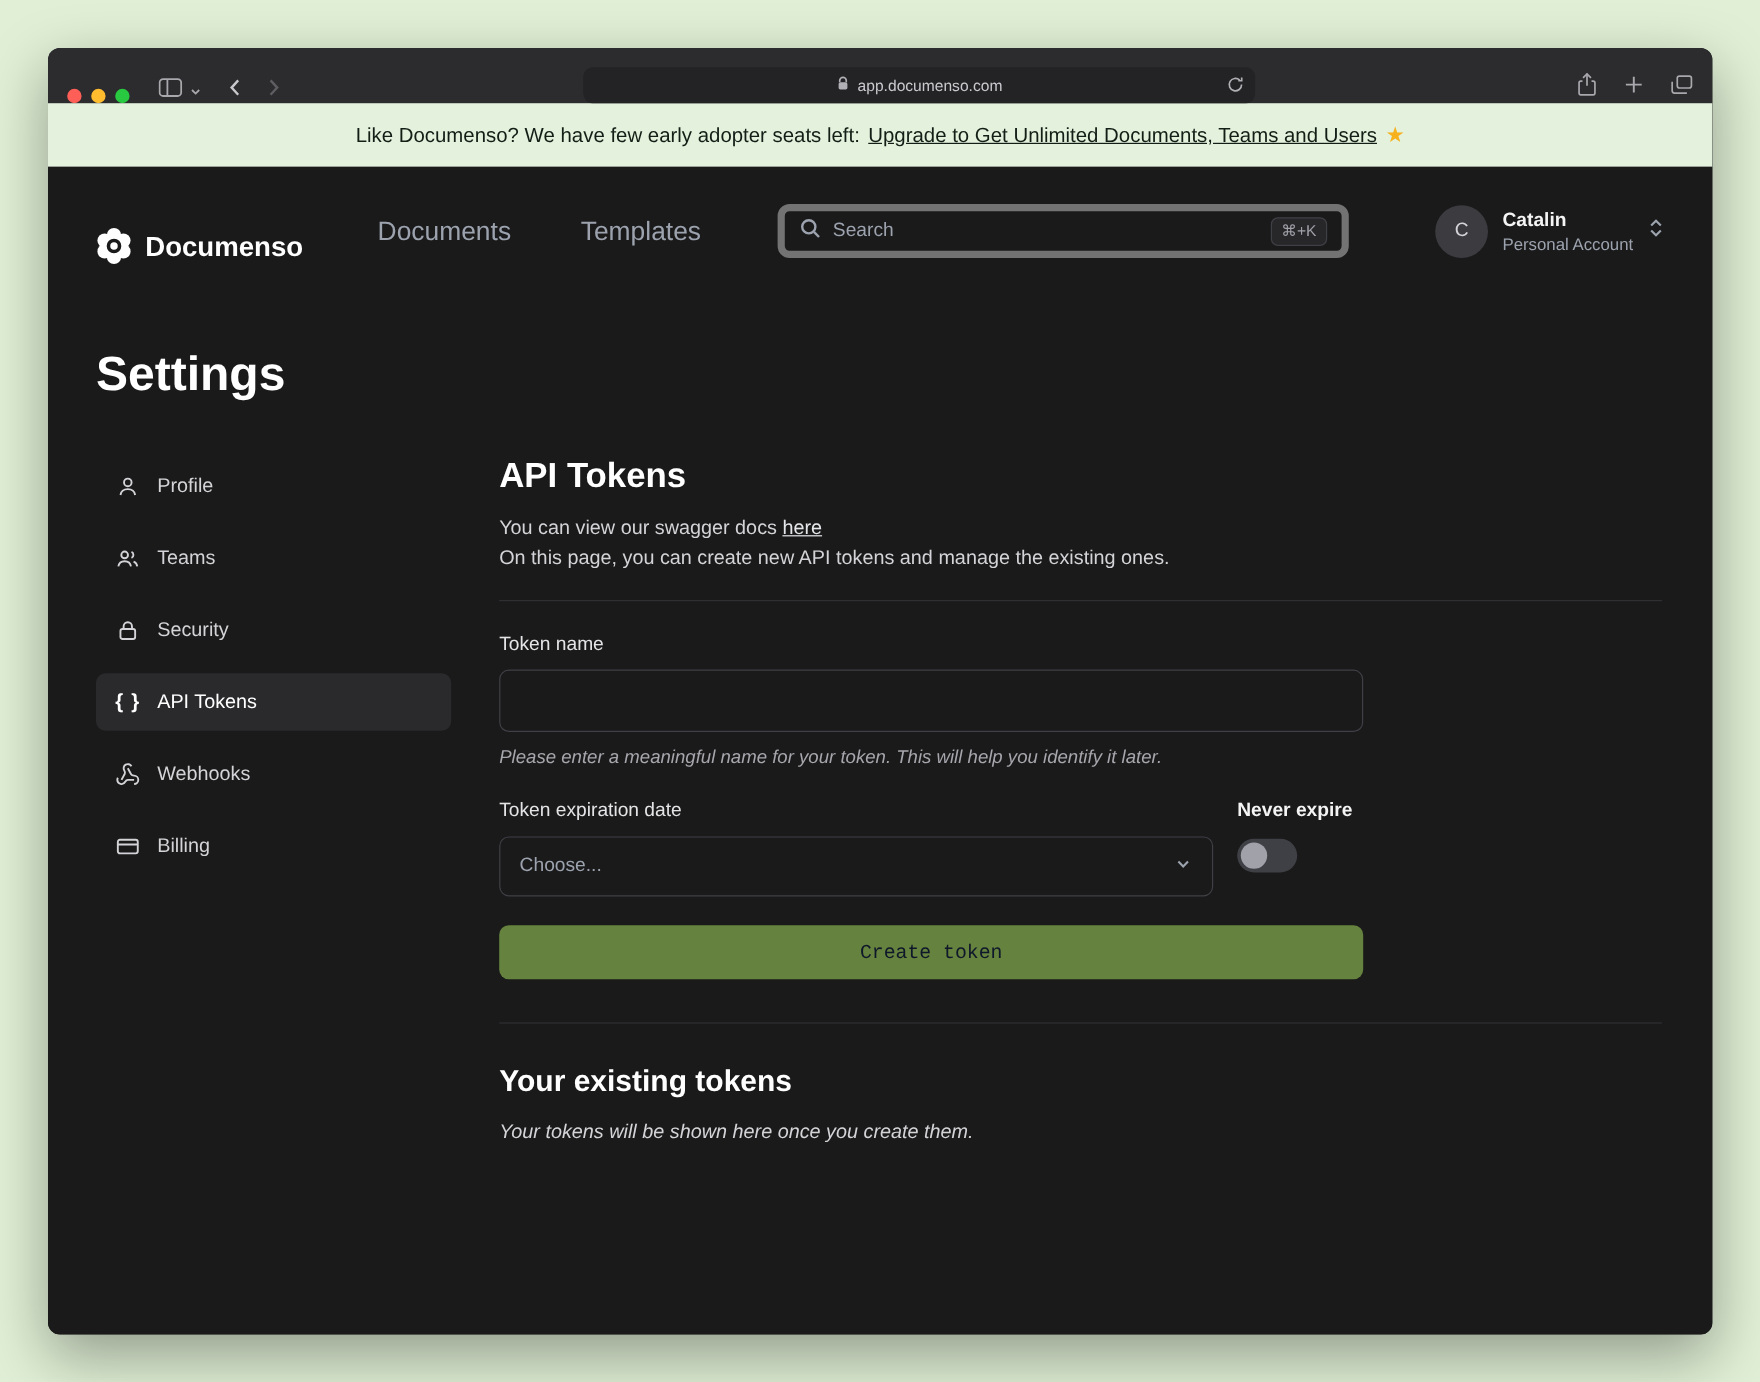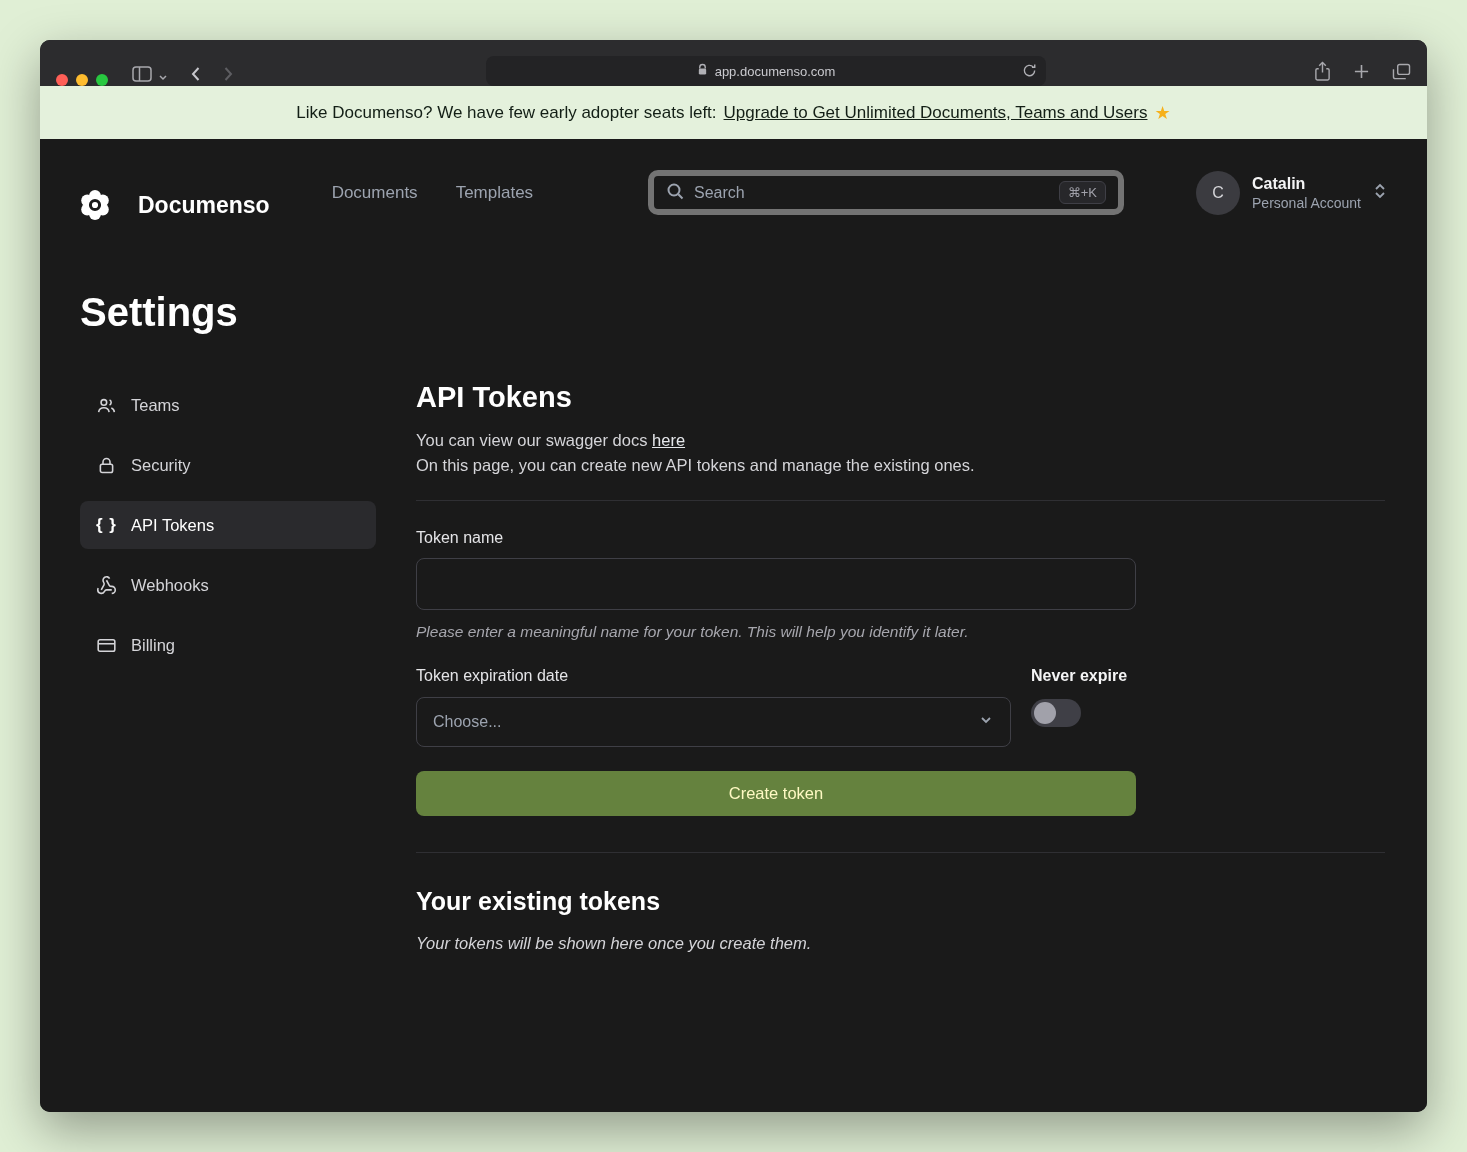--- a/index.html
+++ b/index.html
@@ -39,22 +39,22 @@
   .banner {
     flex: 0 0 53px; background: #e4f1dc;
     display: flex; align-items: center; justify-content: center; gap: 7px;
     color: #131f16; font-size: 17px;
   }
   .banner-link { color: #131f16; text-decoration: underline; cursor: pointer; }
   .banner-star { color: #f6b11c; font-size: 18px; }
   
   .app { flex: 1; background: #1a1a1a; color: #e5e7eb; overflow: hidden; }
   .app-header { display: flex; align-items: center; padding: 26px 40px 0 40px; }
-  .brand { display: flex; align-items: center; gap: 28px; font-size: 23px; font-weight: bold; color: #fff; margin-top: 25px; }
-  .main-nav { display: flex; gap: 38px; margin-left: 62px; color: #9ca3af; font-size: 17px; }
+  .brand { display: flex; align-items: center; gap: 11px; font-size: 23px; font-weight: bold; color: #fff; margin-top: 25px; }
+  .main-nav { display: flex; gap: 58px; margin-left: 62px; color: #9ca3af; font-size: 22px; }
   .main-nav .nav-link { cursor: pointer; }
   .searchbar {
     margin-left: auto; width: 476px; height: 45px;
     border: 6px solid #737373; border-radius: 10px;
     display: flex; align-items: center; padding: 0 12px; gap: 10px;
   }
   .searchbar input {
     flex: 1; background: transparent; border: none; outline: none;
     color: #e5e7eb; font-size: 16px; font-family: inherit;
   }
@@ -96,22 +96,22 @@
   .exp-label { font-size: 16px; color: #e4e4e7; }
   .select {
     margin-top: 12px; height: 50px; border: 1px solid #3f3f46; border-radius: 8px;
     display: flex; align-items: center; justify-content: space-between;
     padding: 0 16px; color: #9ca3af; font-size: 16px; cursor: pointer;
   }
   .never-label { font-weight: 600; color: #f4f4f5; font-size: 16px; }
   .toggle { margin-top: 14px; width: 50px; height: 28px; border-radius: 14px; background: #3f3f46; position: relative; cursor: pointer; }
   .knob { position: absolute; left: 3px; top: 3px; width: 22px; height: 22px; border-radius: 50%; background: #a1a1aa; }
   .submit {
-    margin-top: 24px; width: 720px; height: 45px; background: #65823e; color: #fef9c3;
-    border: none; border-radius: 8px; font-size: 16.5px; font-family: Liberation Sans, sans-serif; font-weight: 500; cursor: pointer;
+    margin-top: 24px; width: 720px; height: 45px; background: #65823e; color: #0f172a;
+    border: none; border-radius: 8px; font-size: 16.5px; font-family: Liberation Mono, monospace; font-weight: 500; cursor: pointer;
   }
   .divider2 { border-top: 1px solid #2f2f33; margin-top: 36px; }
   .existing-heading { margin-top: 34px; font-size: 25px; font-weight: bold; color: #fff; }
   .empty-text { margin-top: 18px; font-style: italic; font-size: 16.5px; color: #d4d4d8; }
 </style>
 </head>
 <body>
 
 <div class="window">
 
@@ -237,20 +237,27 @@
             </svg>
         </span>
       </div>
     </div>
 
     <h1 class="page-title">Settings</h1>
 
     <div class="settings">
 
       <nav class="settings-nav">
+        <div class="nav-item">
+          <svg class="nav-ic" viewBox="0 0 24 24" fill="none" stroke="currentColor" stroke-width="1.8">
+              <circle cx="12" cy="8" r="3.6"></circle>
+              <path d="M5 20c.6-3.6 3.4-5.6 7-5.6s6.4 2 7 5.6"></path>
+            </svg>
+          <span>Profile</span>
+        </div>
         <div class="nav-item">
           <svg class="nav-ic" viewBox="0 0 24 24" fill="none" stroke="currentColor" stroke-width="1.8">
               <circle cx="9" cy="8.5" r="3.2"></circle>
               <path d="M3 19.5c.5-3.2 3-5 6-5s5.5 1.8 6 5"></path>
               <path d="M15.5 5.6a3.2 3.2 0 0 1 0 5.8"></path>
               <path d="M17.5 14.8c2 .7 3.2 2.3 3.5 4.7"></path>
             </svg>
           <span>Teams</span>
         </div>
         <div class="nav-item">

